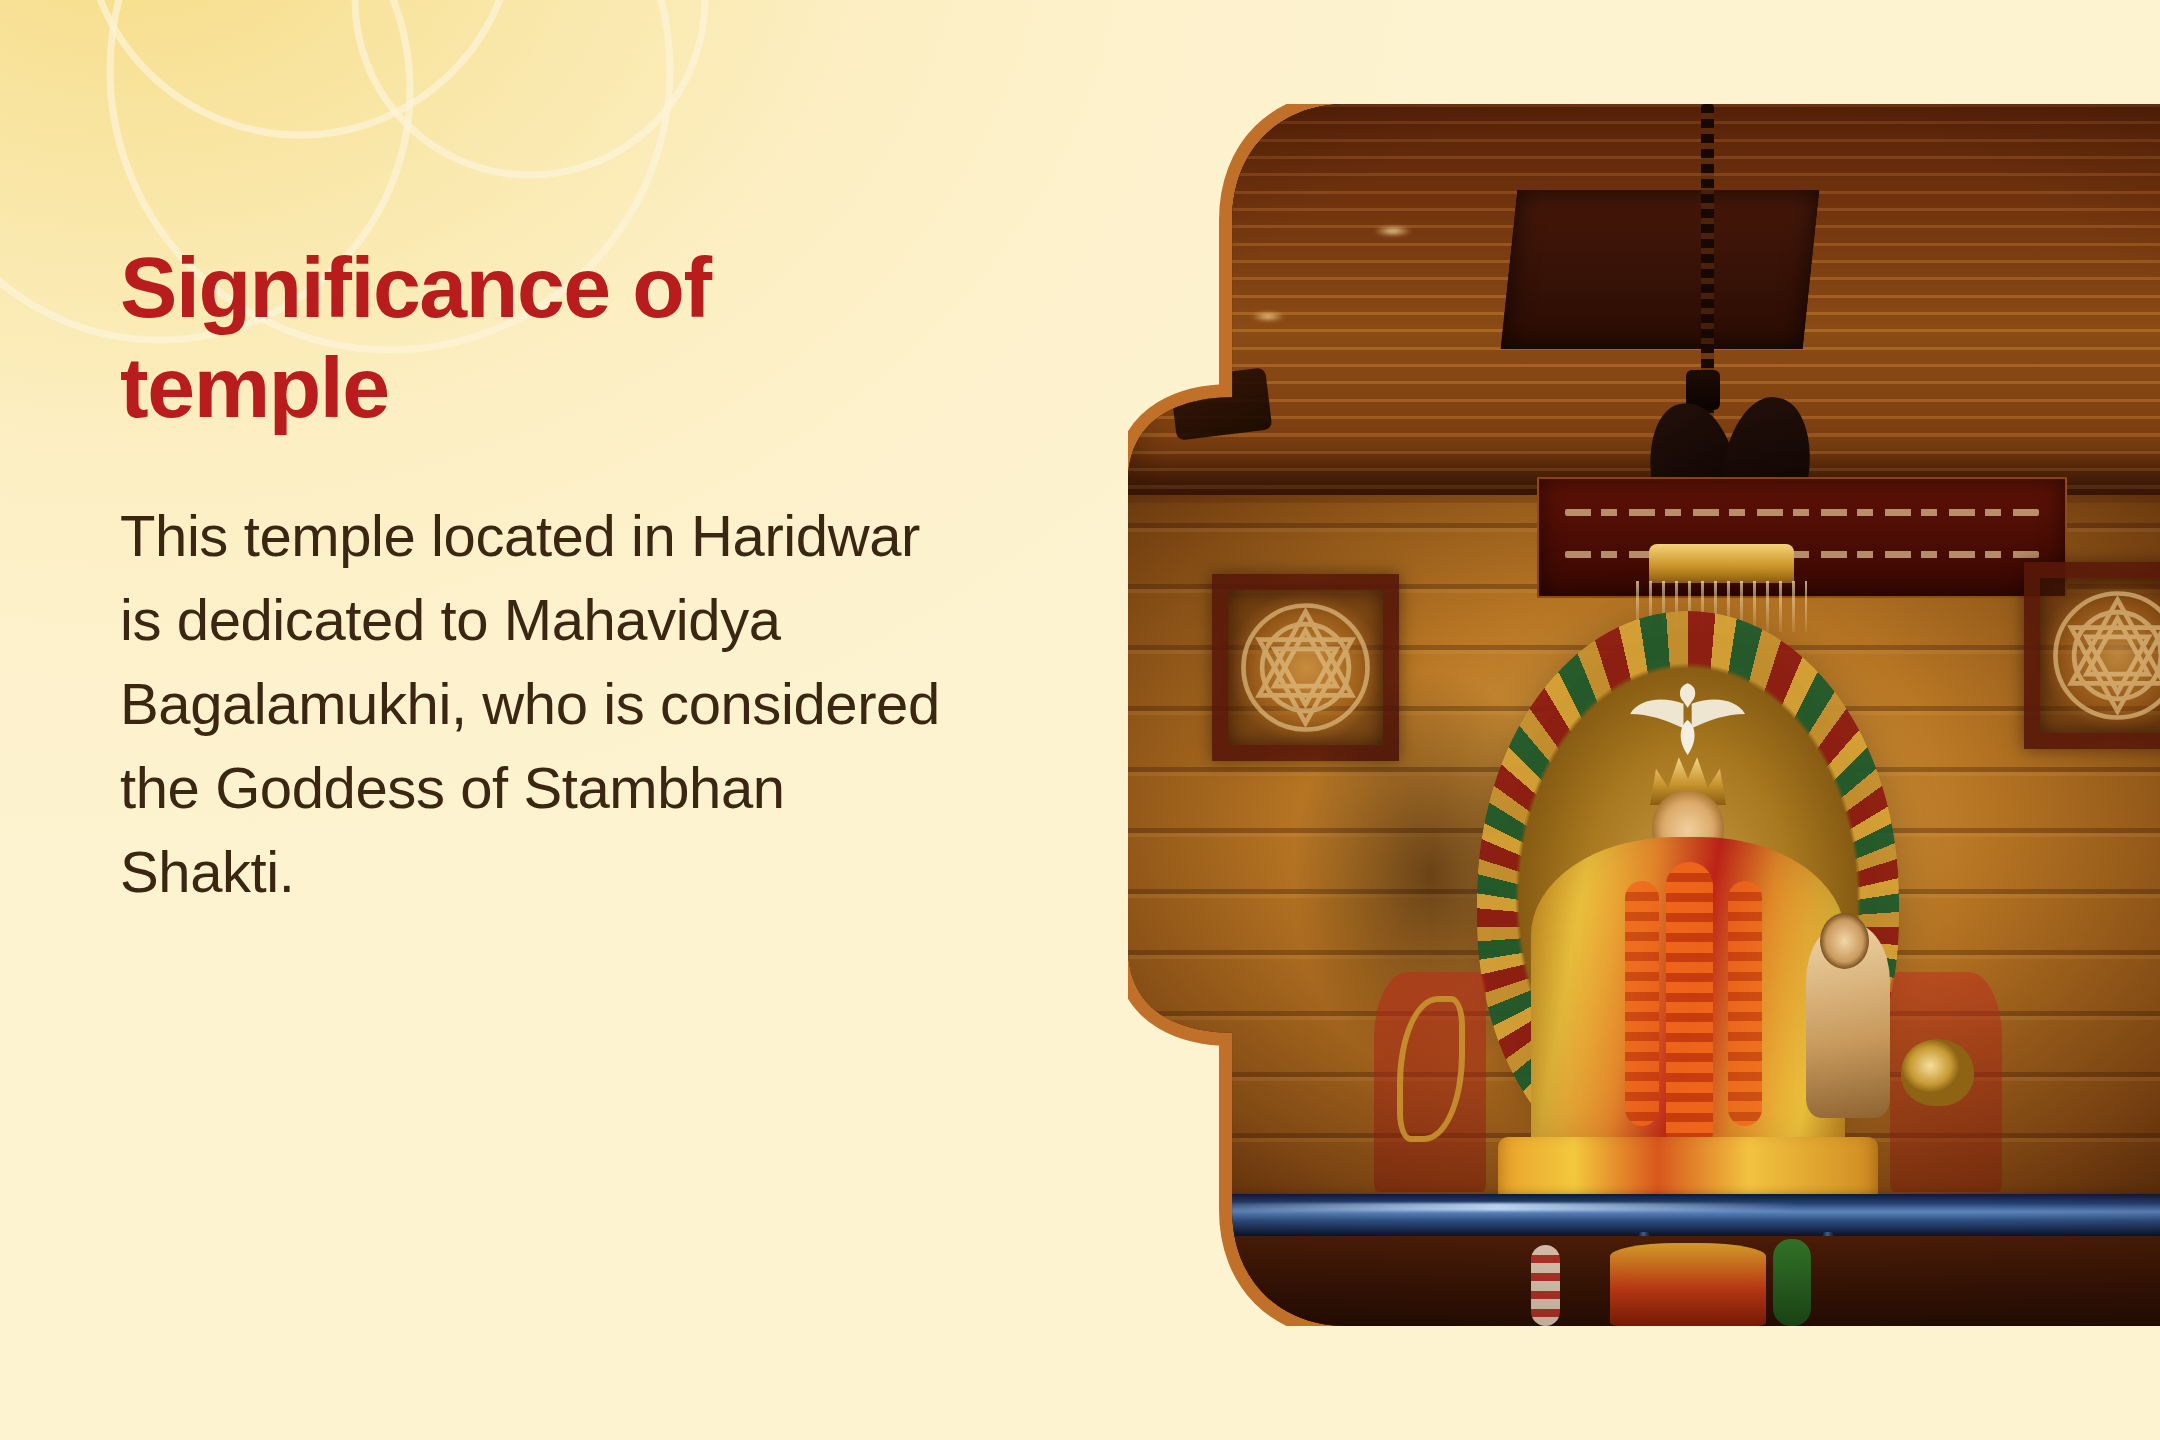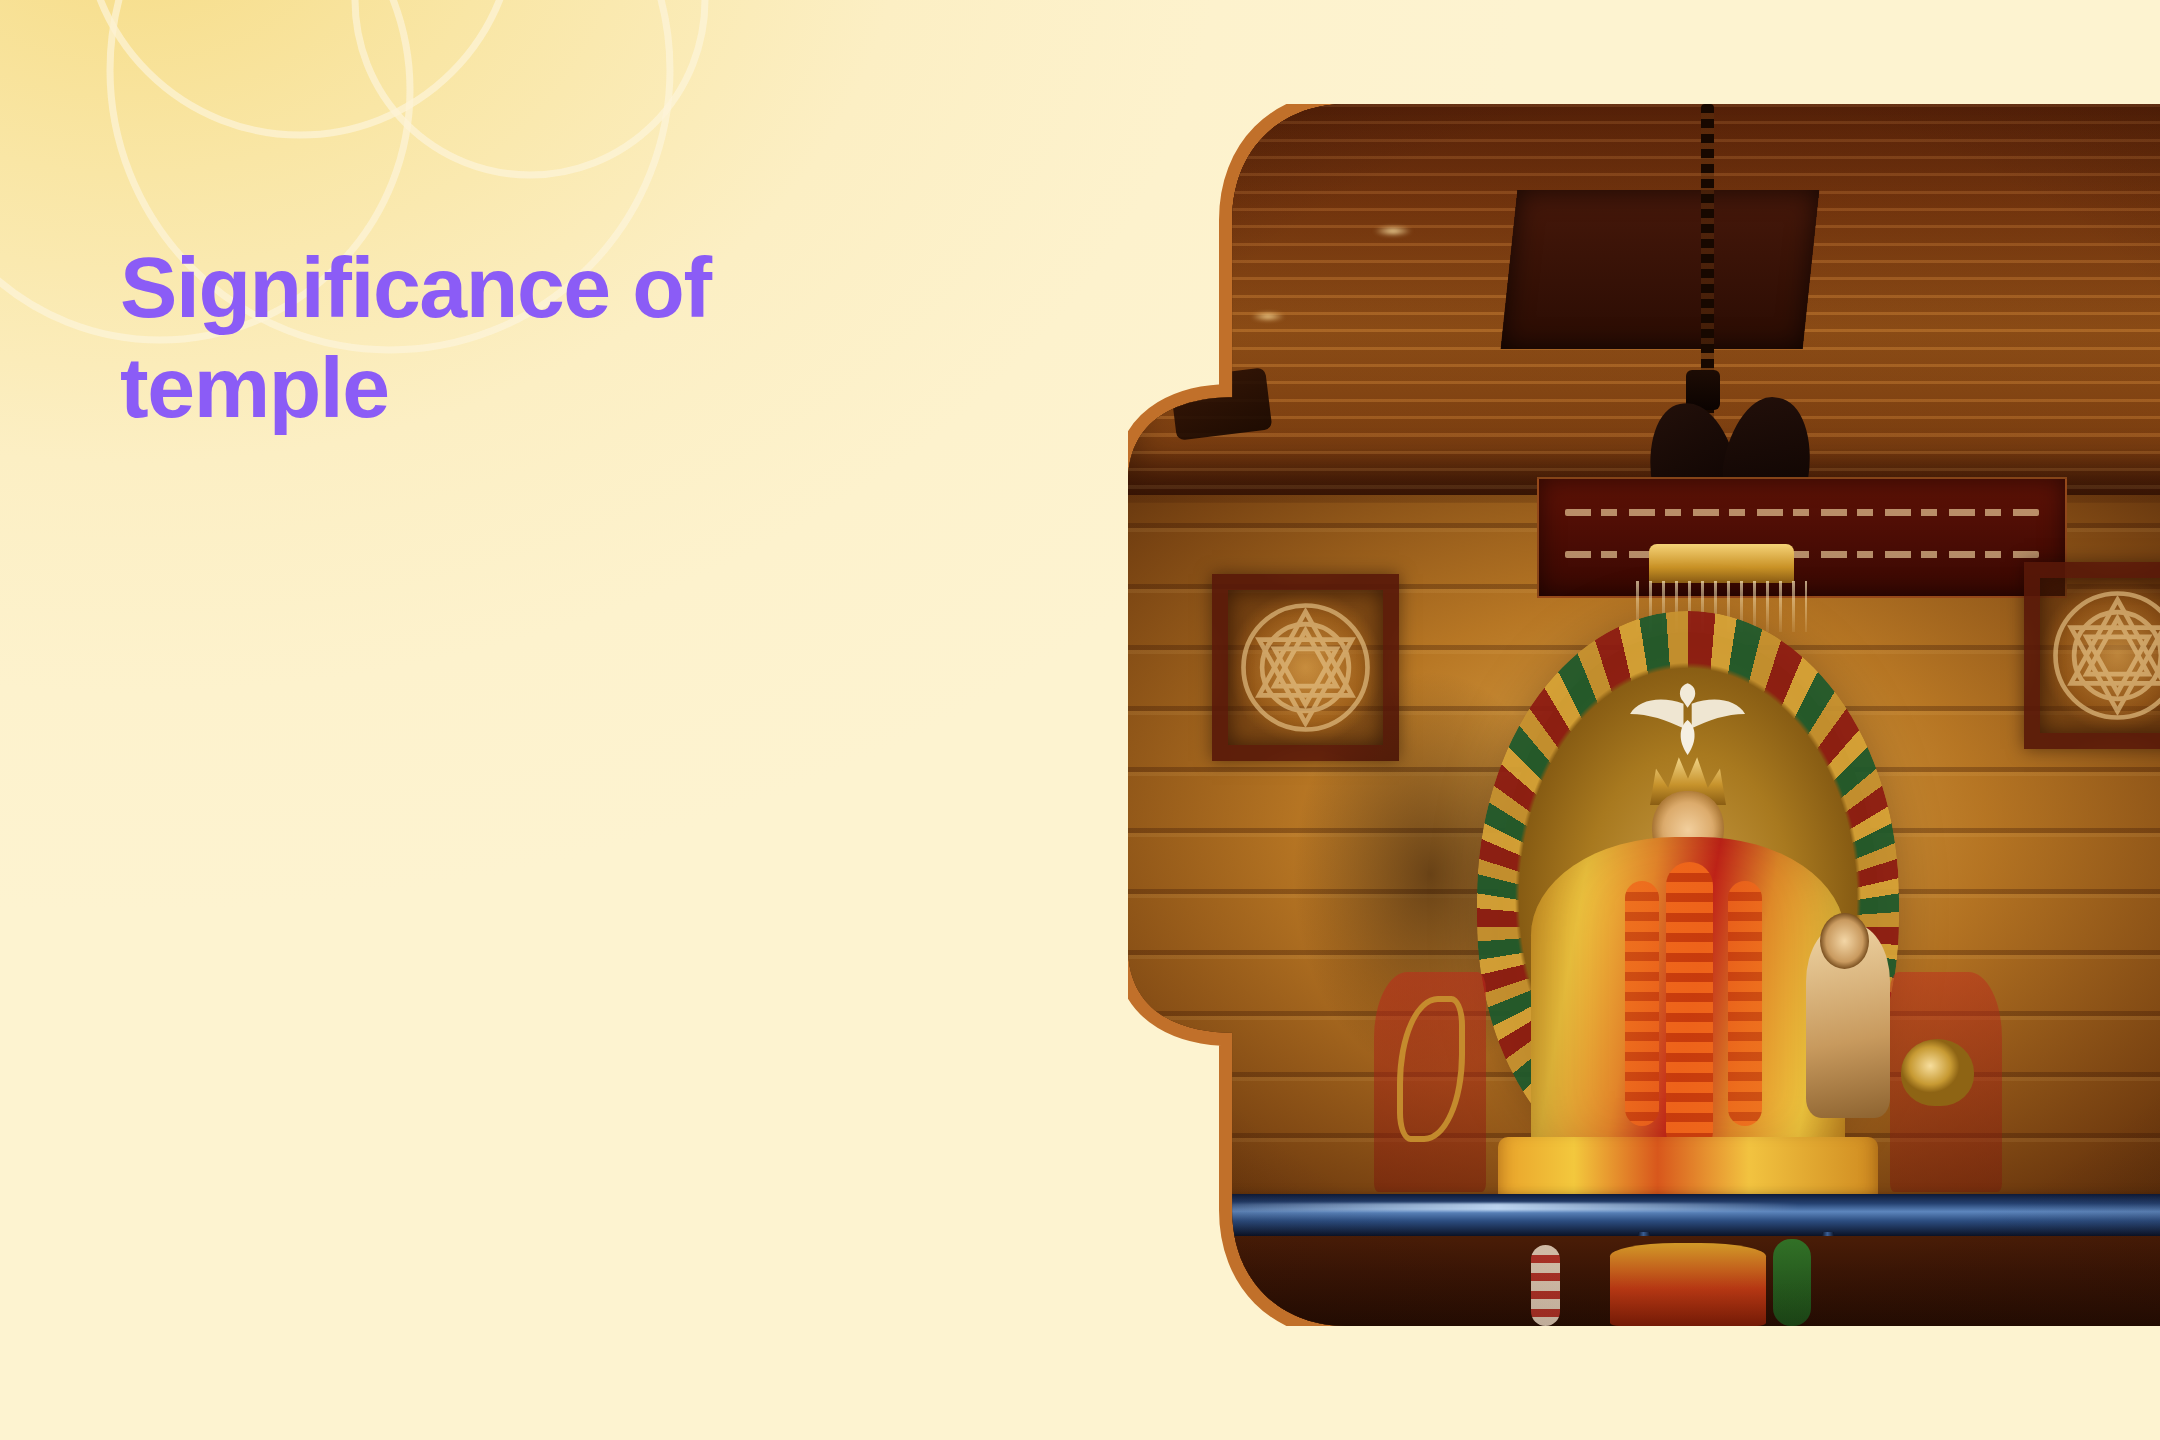--- a/index.html
+++ b/index.html
@@ -19,21 +19,21 @@
   }
   .bg-rings{position:absolute;left:-170px;top:-330px;width:900px;height:900px;opacity:.85;}
   .bg-rings circle{fill:none;stroke:#fdf6df;stroke-width:7;opacity:.75;}
 
   
   .copy{position:absolute;left:120px;top:238px;width:830px;}
   .headline{
     margin:0;
     font-size:86px;line-height:1.16;
     font-weight:700;letter-spacing:-1.4px;
-    color:#8b5cf6;
+    color:#b91c1c;
     max-width:700px;
   }
   .bodytext{
     margin:56px 0 0 0;
     font-size:58px;line-height:1.45;
     font-weight:400;letter-spacing:-0.4px;
     color:#3b2612;
     max-width:830px;
   }
 
@@ -305,20 +305,21 @@
 
   <svg class="bg-rings" viewBox="0 0 900 900" aria-hidden="true">
     <circle cx="330" cy="420" r="250"></circle>
     <circle cx="560" cy="400" r="280"></circle>
     <circle cx="470" cy="250" r="215"></circle>
     <circle cx="700" cy="330" r="175"></circle>
   </svg>
 
   <div class="copy">
     <h1 class="headline">Significance of temple</h1>
+    <p class="bodytext">This temple located in Haridwar is dedicated to Mahavidya Bagalamukhi, who is considered the Goddess of Stambhan Shakti.</p>
   </div>
 
   <div class="photo-panel">
 
     <svg class="frame-svg" viewBox="0 0 1120 1222" preserveAspectRatio="none" aria-hidden="true">
       <defs>
         <clipPath id="templeFrameClip" clipPathUnits="objectBoundingBox">
           <path d="M0.195,0.0 L1,0.0 L1,1 L0.195,1
                    C0.135,1 0.093,0.962 0.093,0.905
                    L0.093,0.760

